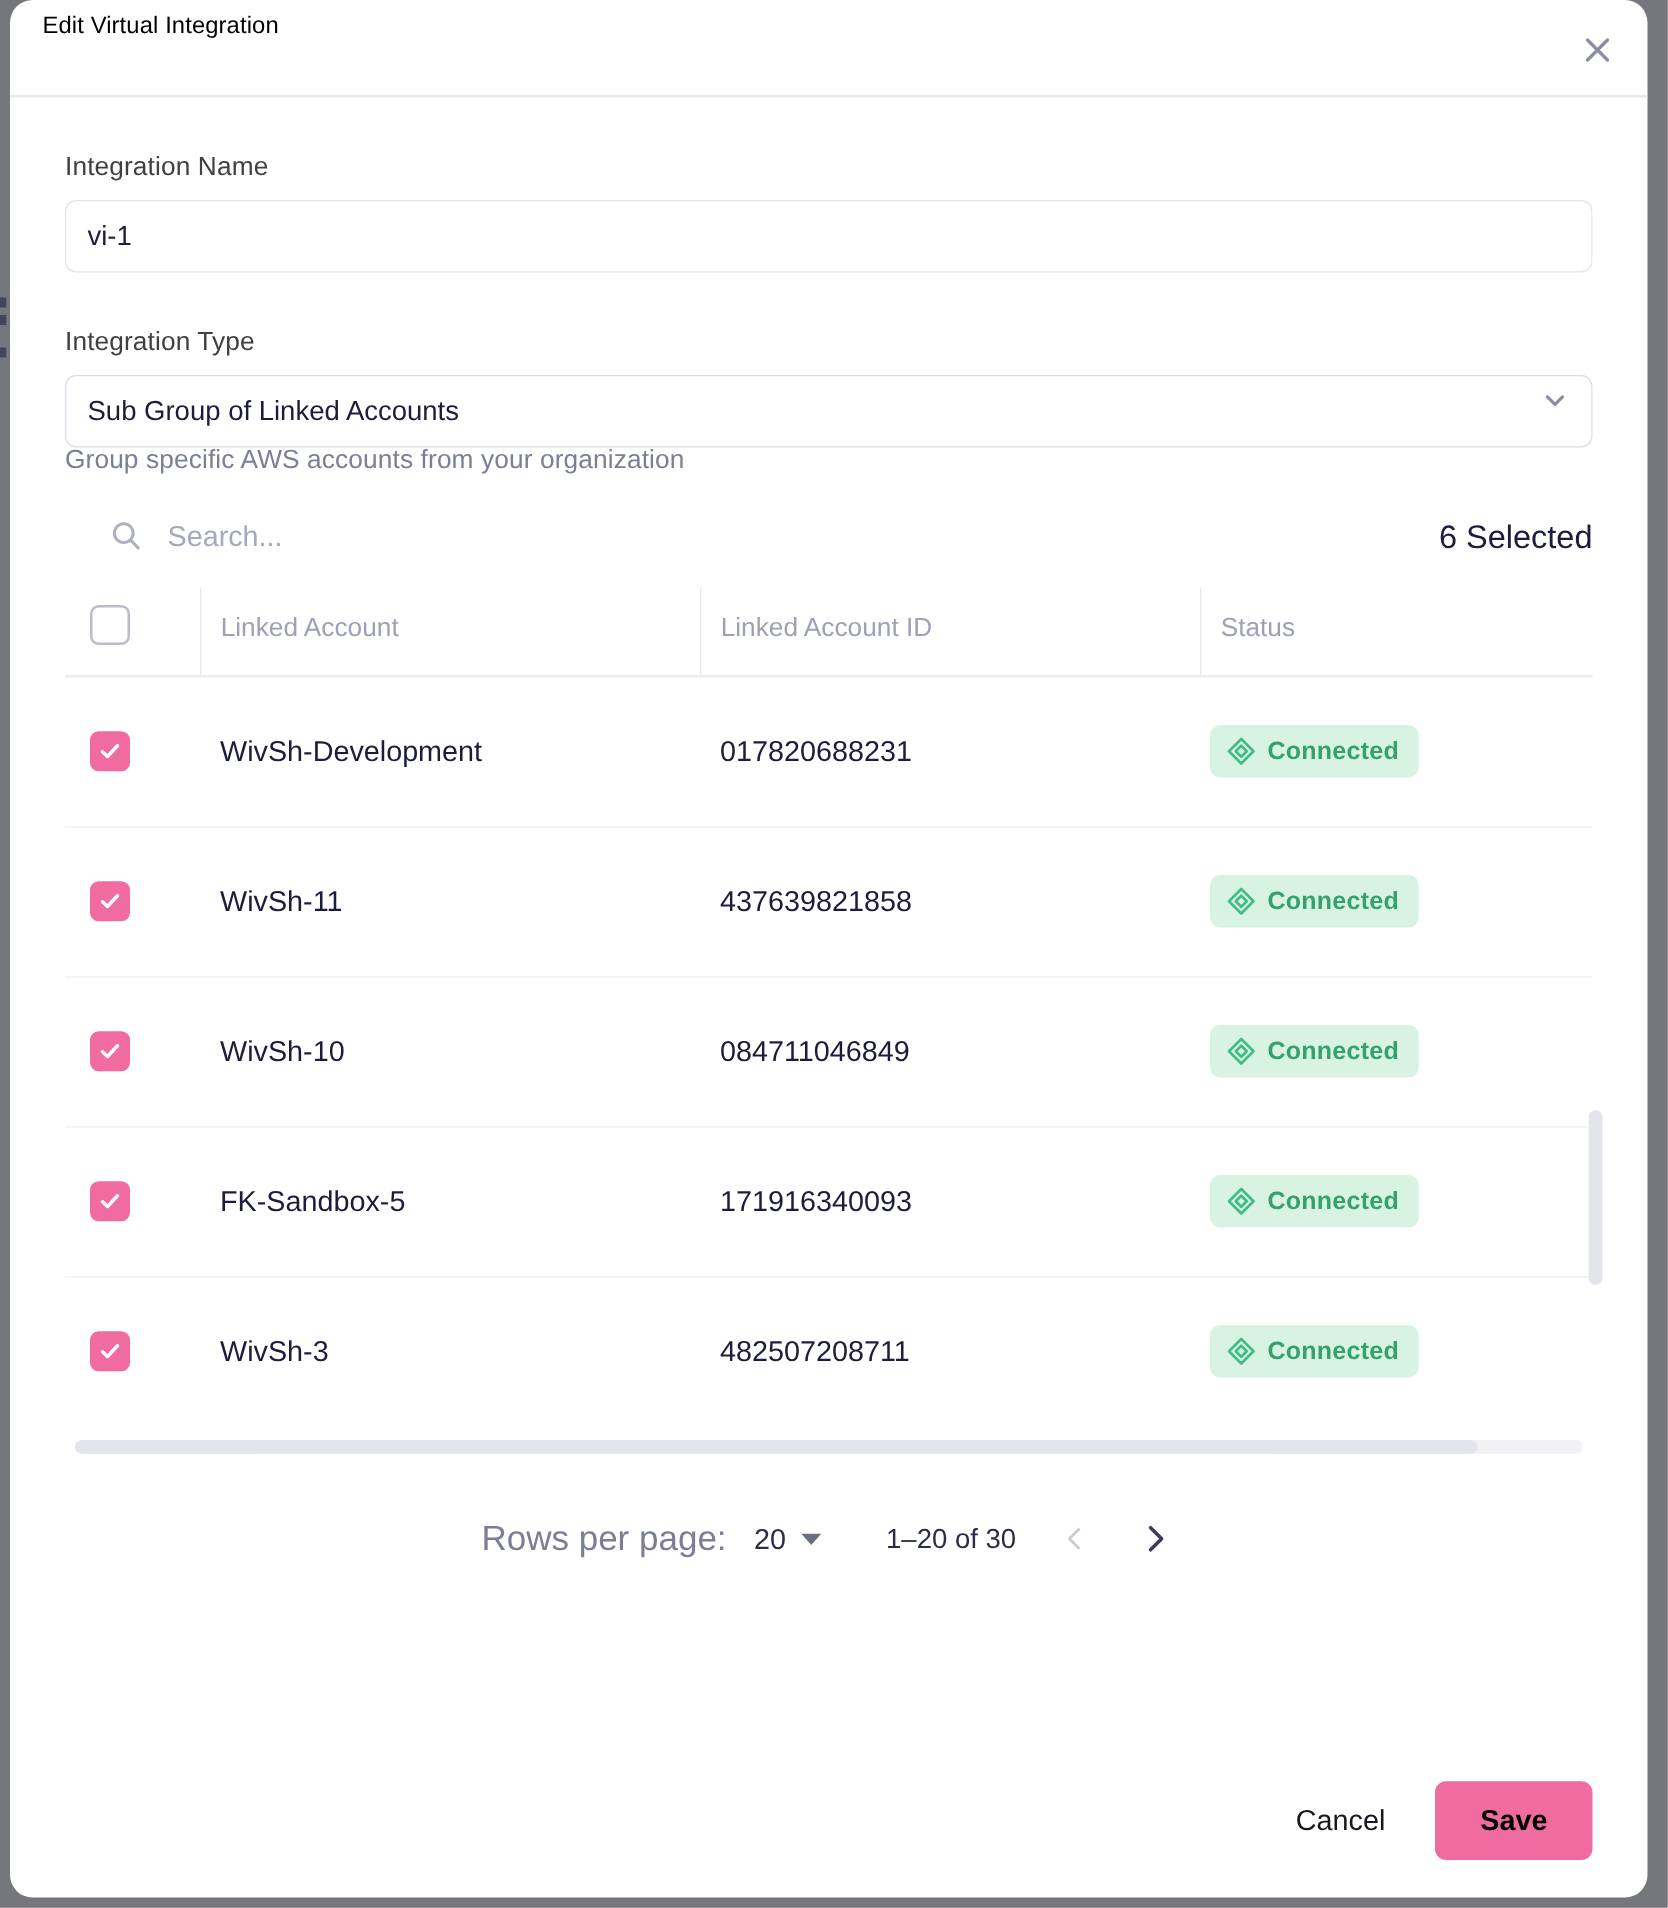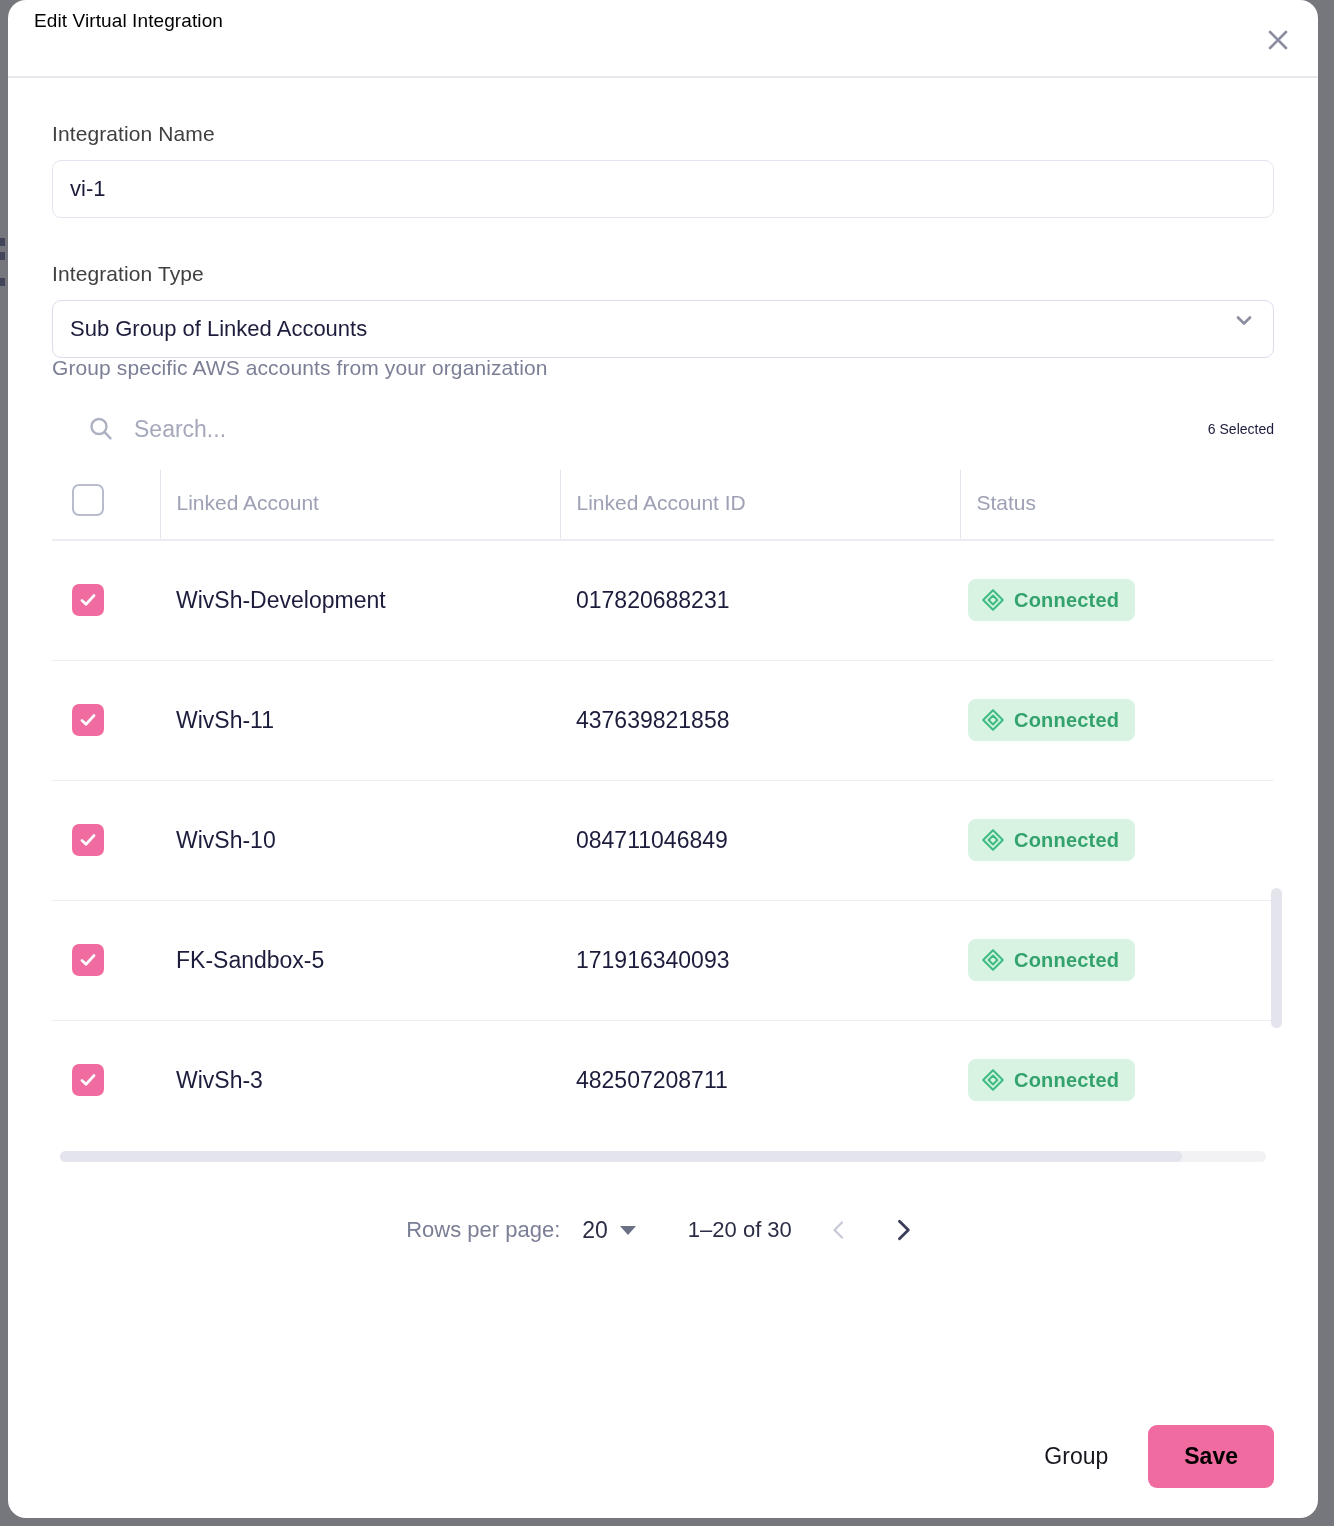--- a/index.html
+++ b/index.html
@@ -130,21 +130,21 @@
     border: none;
     outline: none;
     background: transparent;
     font-size: 23px;
     color: #1c1c3c;
     font-family: inherit;
     margin-left: 16px;
   }
   .search-input::placeholder { color: #a5a8bb; }
   .selected-count {
-    font-size: 14px;
+    font-size: 26px;
     color: #1c1c3c;
     margin-left: 20px;
     white-space: nowrap;
   }
 
   
   .table-area {
     position: relative;
     margin-top: 4px;
   }
@@ -235,21 +235,21 @@
   
   .pager {
     display: flex;
     align-items: center;
     justify-content: center;
     gap: 0;
     margin-top: 62px;
     height: 56px;
   }
   .pager-label {
-    font-size: 22px;
+    font-size: 28px;
     color: #7b7f96;
   }
   .rows-select {
     display: flex; align-items: center; gap: 12px;
     margin-left: 22px;
     cursor: pointer;
   }
   .rows-val { font-size: 23px; color: #2a2d45; }
   .caret {
     width: 0; height: 0;
@@ -488,17 +488,17 @@
       <span class="nav-btn enabled">
         <svg width="26" height="26" viewBox="0 0 22 22" fill="none" stroke="currentColor" stroke-width="2.4" stroke-linecap="round" stroke-linejoin="round">
           <path d="M8 3.5 L15.5 11 L8 18.5"></path>
         </svg>
       </span>
     </div>
 
   </div>
 
   <div class="dlg-footer">
-    <button class="btn-cancel">Group</button>
+    <button class="btn-cancel">Cancel</button>
     <button class="btn-save">Save</button>
   </div>
 
 </div>
 
 </body></html>

